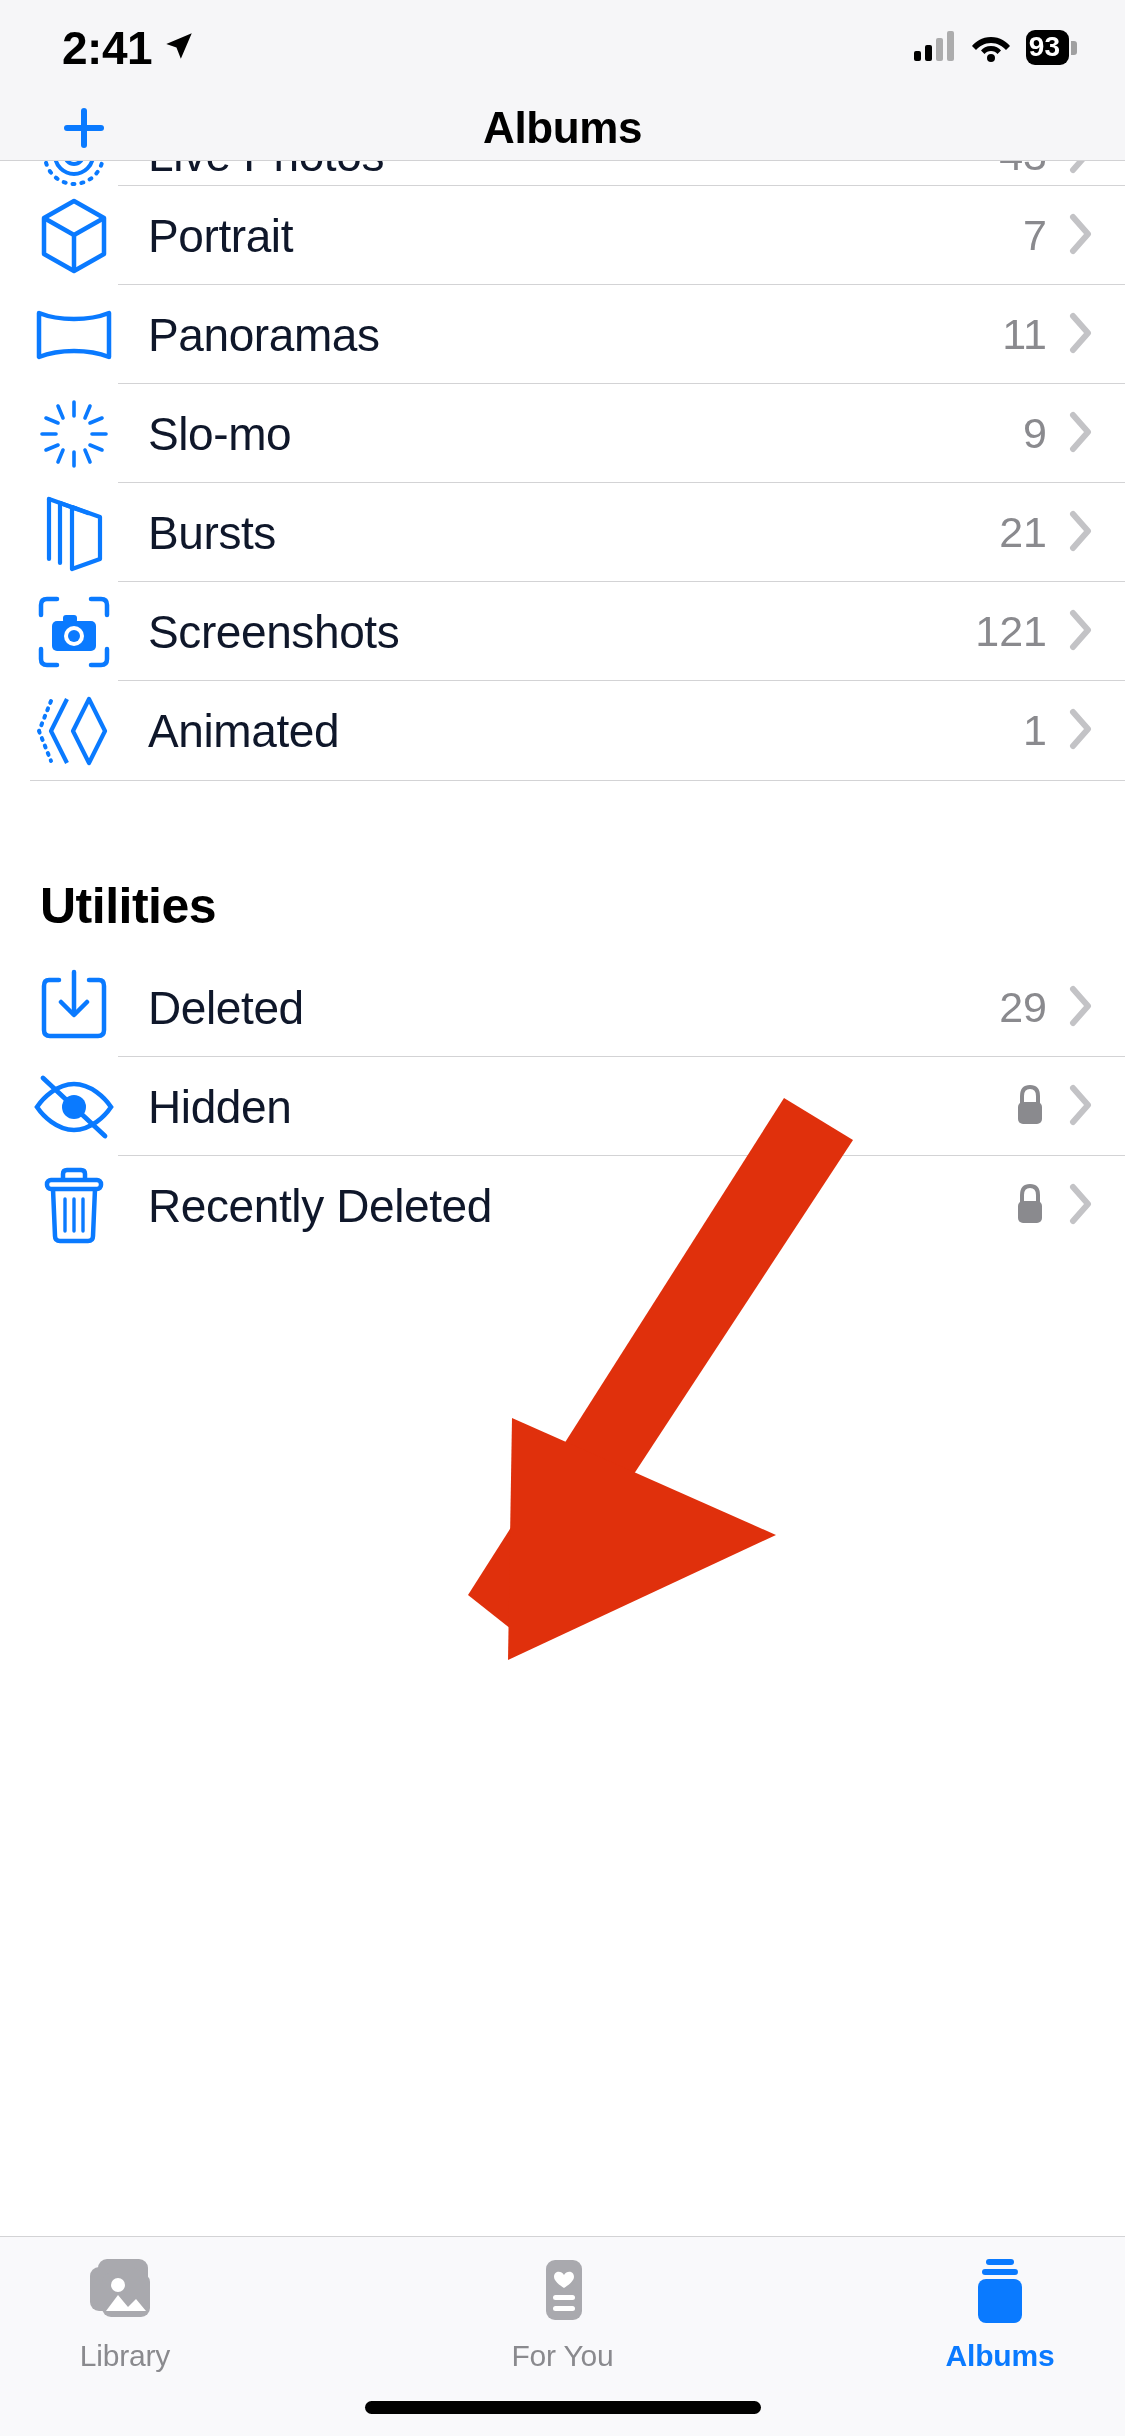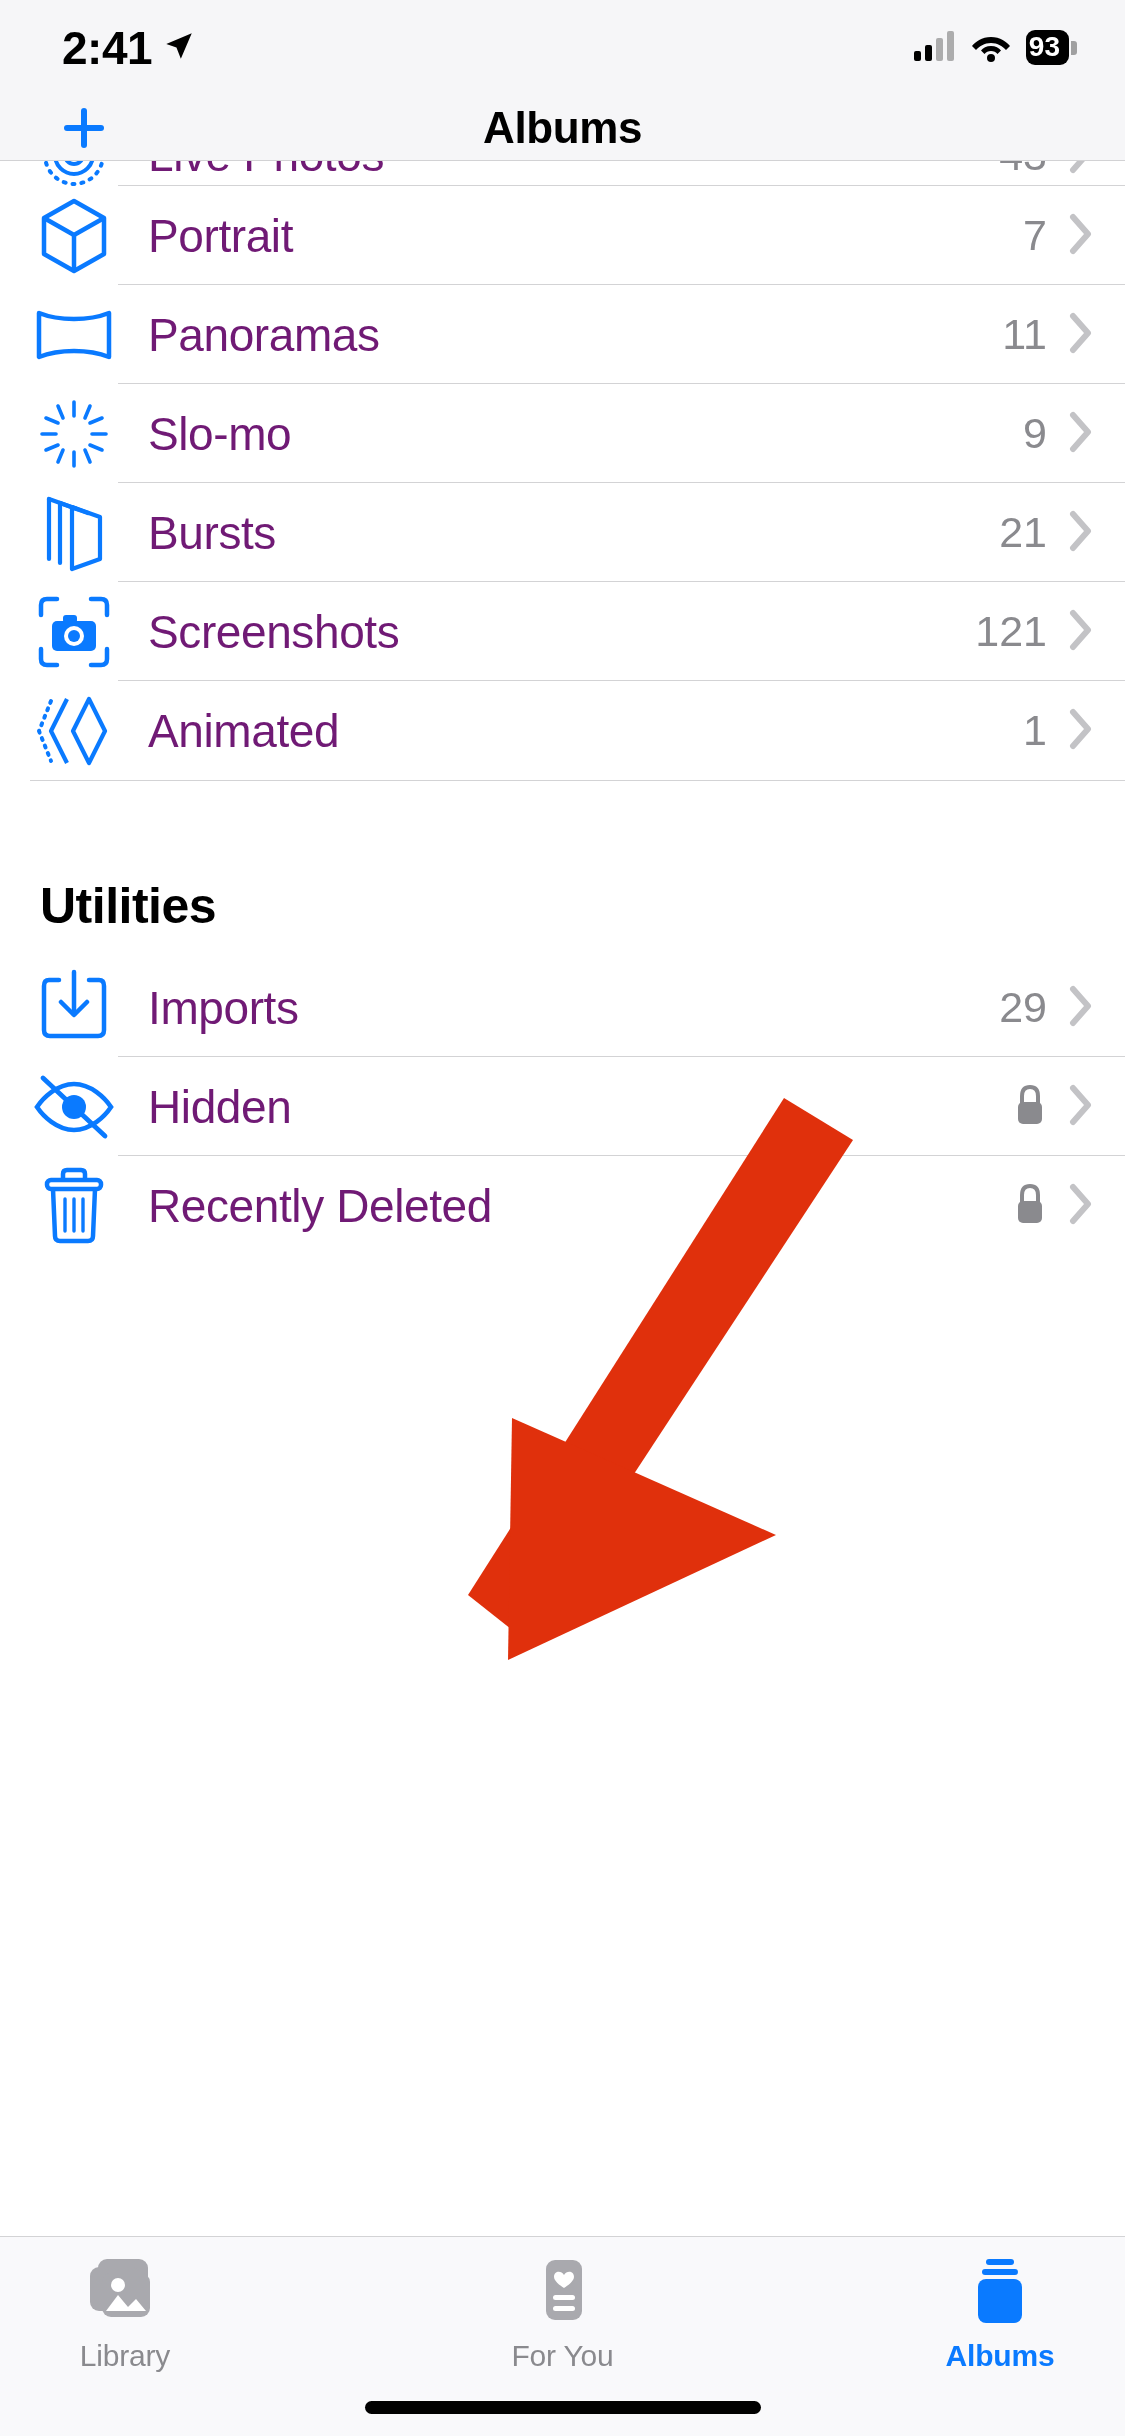--- a/index.html
+++ b/index.html
@@ -54,21 +54,21 @@
   .row{
     position:relative; height:99px;
     display:flex; align-items:center; padding-left:30px;
     background:#fff;
   }
   .row-icon{
     width:88px; min-width:88px; height:88px;
     display:flex; align-items:center; justify-content:center;
   }
   .row-label{
-    font-size:46px; color:#701a75; letter-spacing:-0.4px;
+    font-size:46px; color:#0f172a; letter-spacing:-0.4px;
     margin-left:30px; white-space:nowrap;text-align:right;
   }
   .row-right{
     margin-left:auto; display:flex; align-items:center; gap:22px;
     padding-right:32px;
   }
   .row-count{ font-size:43px; color:#8a8a8e; }
   .chev{ display:block; }
   .row-sep{
     position:absolute; left:118px; right:0; bottom:0; height:1px;
@@ -331,21 +331,21 @@
   </div>
 
   <div class="row">
     <div class="row-icon">
       <svg width="70" height="80" viewBox="0 0 70 80">
         <path d="M20 12 L10 12 Q5 12 5 18 L5 62 Q5 68 11 68 L59 68 Q65 68 65 62 L65 18 Q65 12 60 12 L50 12" fill="none" stroke="#0a7aff" stroke-width="4.5" stroke-linecap="round" stroke-linejoin="round"></path>
         <path d="M35 4 L35 46" fill="none" stroke="#0a7aff" stroke-width="4.5" stroke-linecap="round"></path>
         <path d="M22 34 L35 47 L48 34" fill="none" stroke="#0a7aff" stroke-width="4.5" stroke-linecap="round" stroke-linejoin="round"></path>
       </svg>
     </div>
-    <div class="row-label">Imports</div>
+    <div class="row-label">Deleted</div>
     <div class="row-right">
       <span class="row-count">29</span>
       <span class="chev">
         <svg width="24" height="42" viewBox="0 0 24 42">
             <path d="M4 4 L19 21 L4 38" fill="none" stroke="#c3c3c6" stroke-width="6" stroke-linecap="round" stroke-linejoin="round"></path>
           </svg>
       </span>
     </div>
     <div class="row-sep"></div>
   </div>

